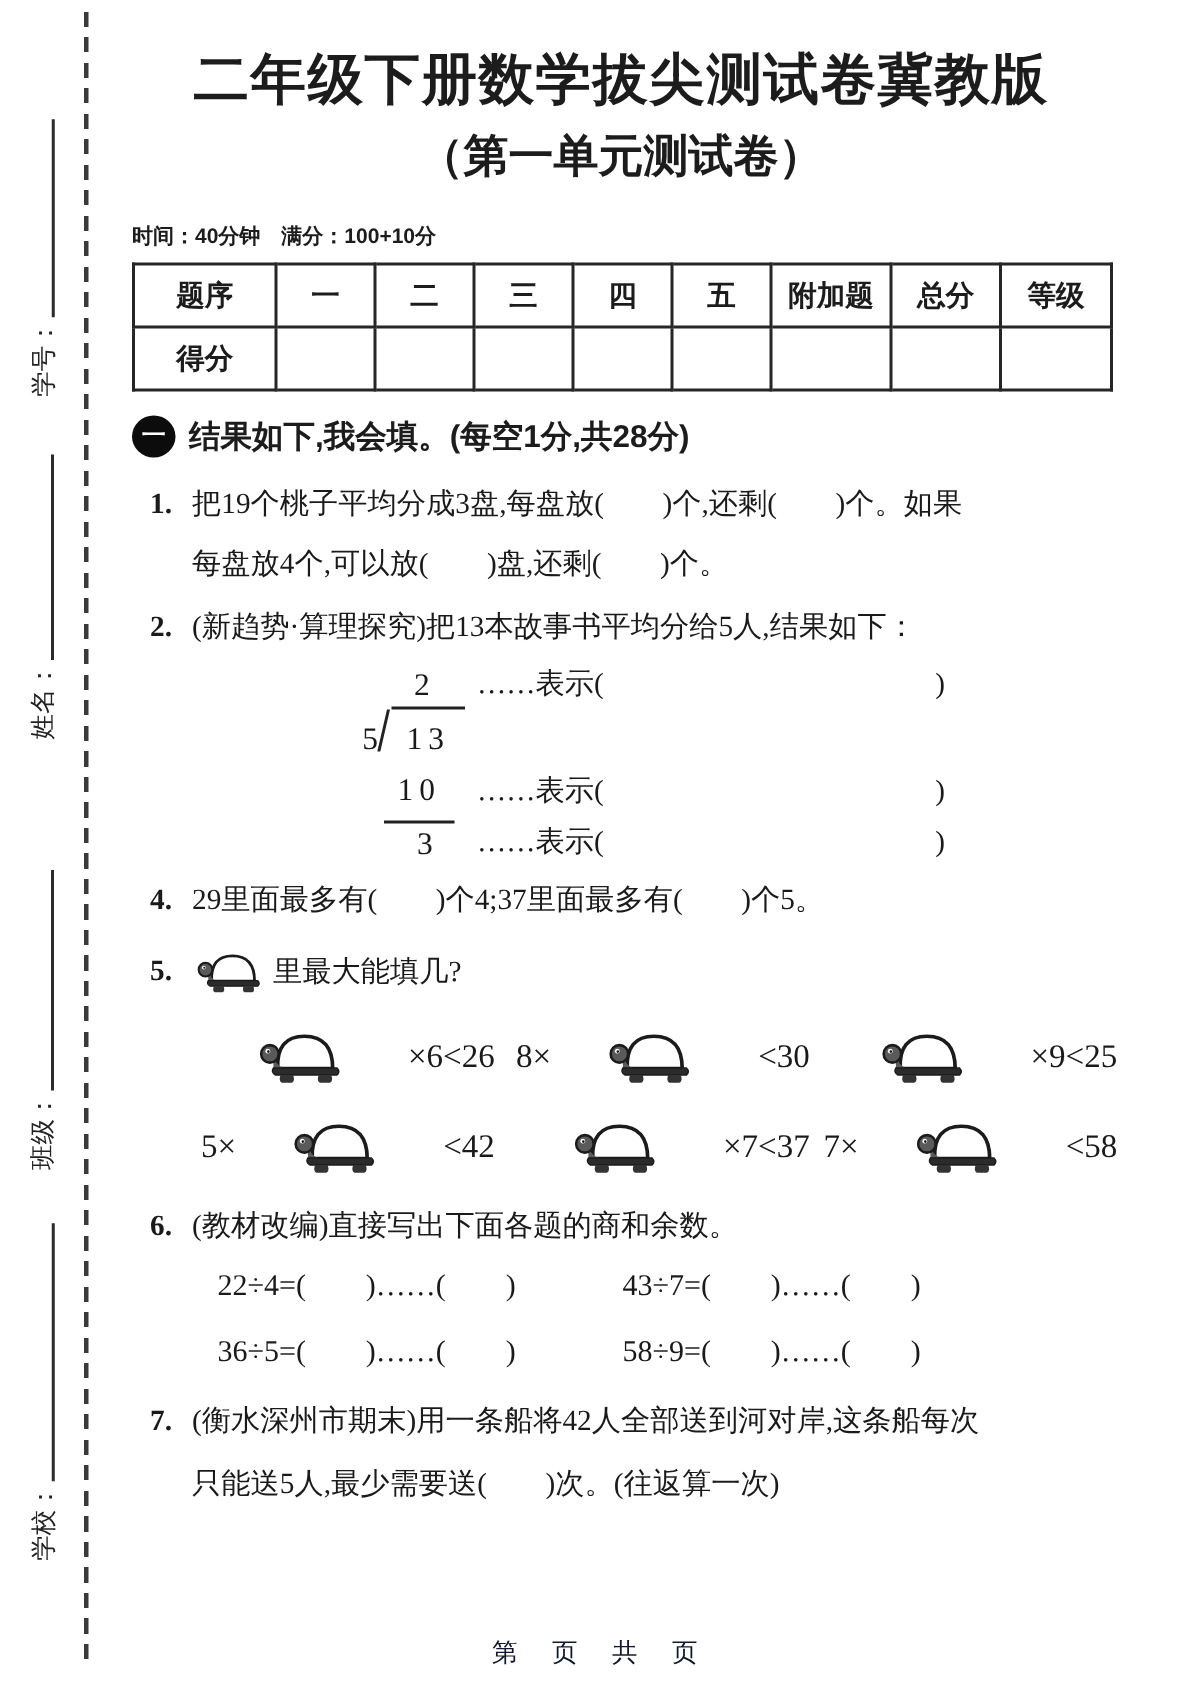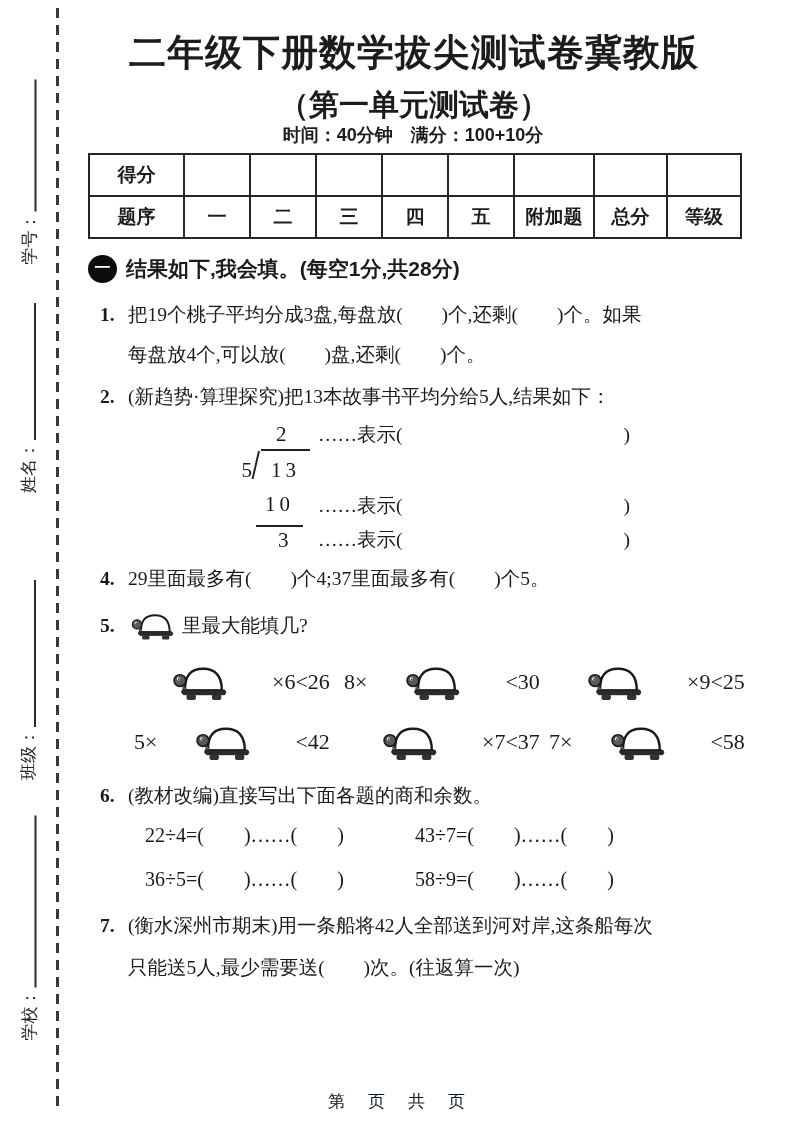--- a/index.html
+++ b/index.html
@@ -16,22 +16,22 @@
   .mf-xingming{width:190px;left:-68px;top:383px;}
   .mf-banji{width:200px;left:-73px;top:665px;}
   .mf-xuexiao{width:225px;left:-85px;top:913px;}
 
   .content{position:absolute;left:88px;top:0;width:652px;}
 
   .title{margin-top:30px;text-align:center;font-family:"Liberation Sans","DejaVu Sans",sans-serif;
          font-weight:800;font-size:37px;line-height:1.25;letter-spacing:1px;}
   .subtitle{margin-top:10px;text-align:center;font-family:"Liberation Sans","DejaVu Sans",sans-serif;
             font-weight:800;font-size:30px;line-height:1.25;}
-  .meta{text-align:center;font-family:"Liberation Sans","DejaVu Sans",sans-serif;
-        font-weight:700;font-size:18px;line-height:22px;padding-right:2px;}
+  .meta{margin-top:22px;text-align:left;font-family:"Liberation Sans","DejaVu Sans",sans-serif;
+        font-weight:700;font-size:14px;line-height:22px;padding-right:2px;}
 
   table.score{width:652px;border-collapse:collapse;margin-top:7px;table-layout:fixed;}
   table.score th,table.score td{border:2px solid #262626;height:40px;text-align:center;
         font-size:19px;font-weight:700;padding:0;}
 
   .section{margin-top:16px;display:flex;align-items:center;gap:9px;
            font-family:"Liberation Sans","DejaVu Sans",sans-serif;font-weight:800;font-size:21px;}
   .badge{flex:0 0 auto;width:29px;height:28px;border-radius:50%;background:#0c0c0c;color:#fff;
          display:flex;align-items:center;justify-content:center;font-size:16px;font-weight:700;}
 
@@ -141,41 +141,41 @@
           <col style="width:66px">
           <col style="width:66px">
         <col style="width:66px">
           <col style="width:66px">
           <col style="width:80px">
           <col style="width:73px">
         <col style="width:74px">
       </colgroup>
       <tbody>
           <tr>
-        <td>得分</td>
-        <td></td>
-        <td></td>
-        <td></td>
-        <td></td>
-        <td></td>
-        <td></td>
-        <td></td>
-        <td></td>
-      </tr>
-      <tr>
         <th>题序</th>
         <th>一</th>
         <th>二</th>
         <th>三</th>
         <th>四</th>
         <th>五</th>
         <th>附加题</th>
         <th>总分</th>
         <th>等级</th>
       </tr>
+      <tr>
+        <td>得分</td>
+        <td></td>
+        <td></td>
+        <td></td>
+        <td></td>
+        <td></td>
+        <td></td>
+        <td></td>
+        <td></td>
+      </tr>
     </tbody>
       </table>
 
     <div class="section">
       <span class="badge">一</span>
       <span>结果如下,我会填。(每空1分,共28分)</span>
     </div>
 
     <div class="question q1">
       <div class="qline"><span class="qnum">1.</span><span>把19个桃子平均分成3盘,每盘放(　　)个,还剩(　　)个。如果</span></div>

